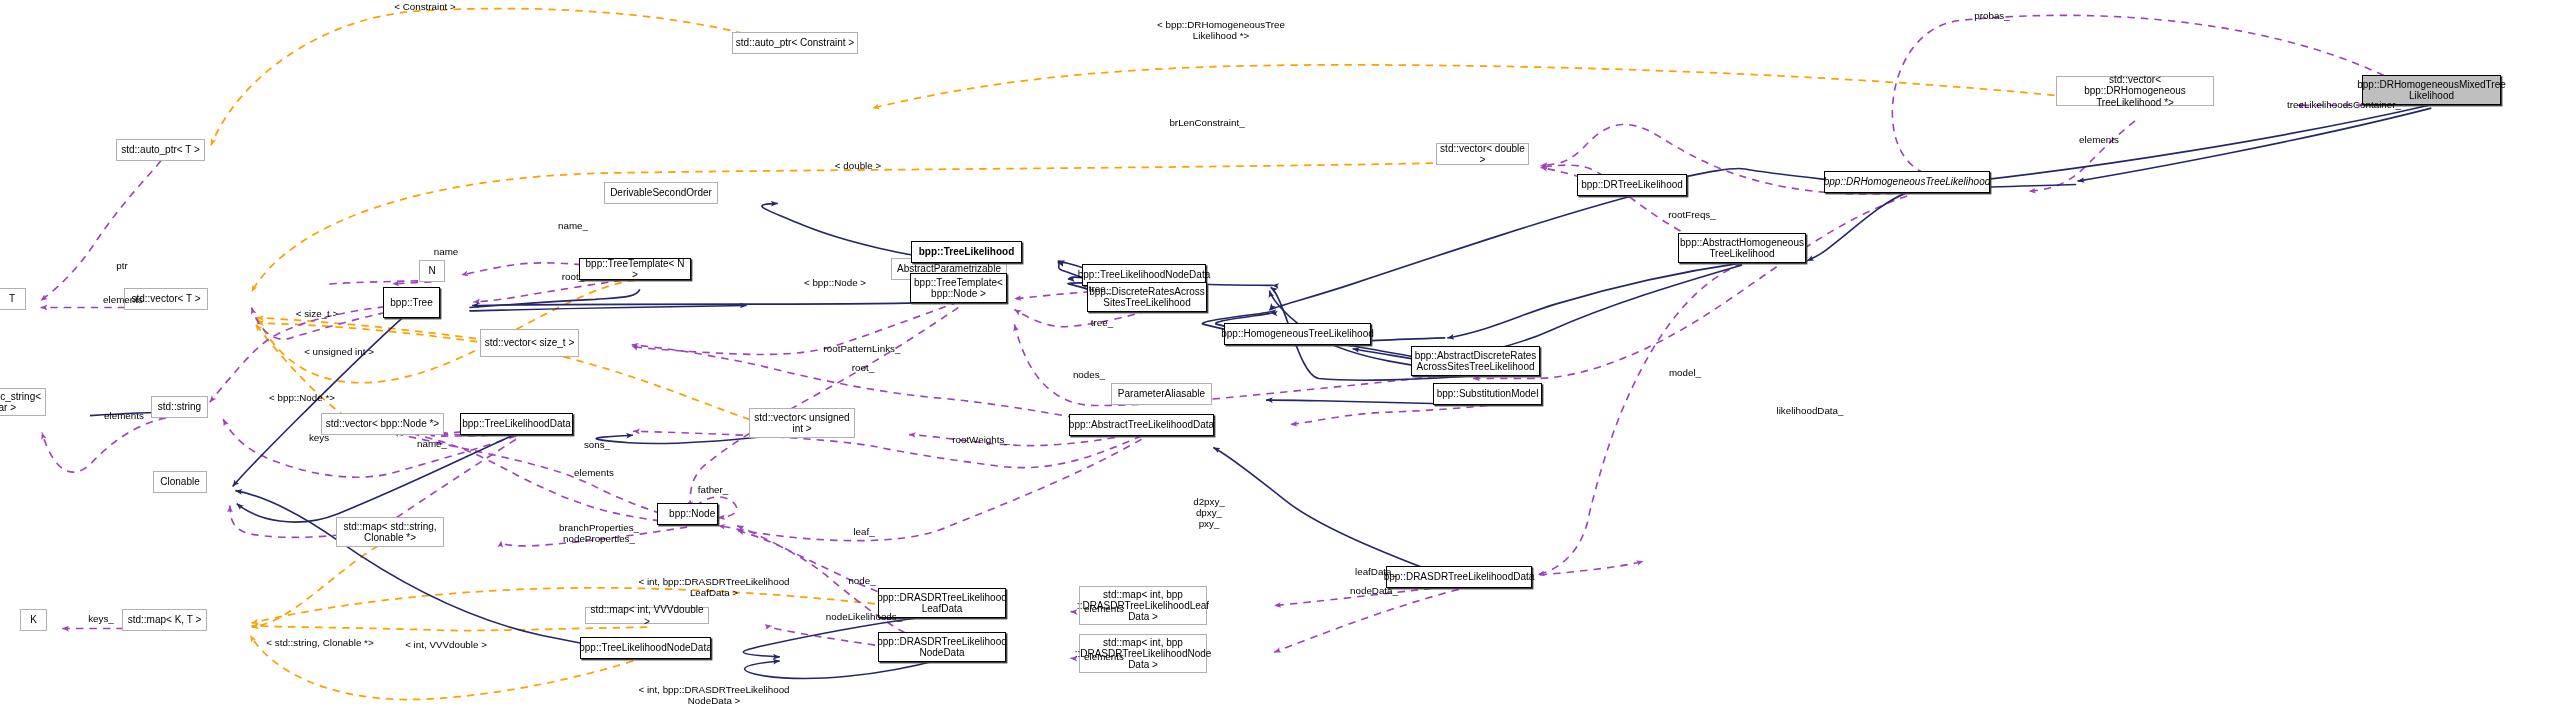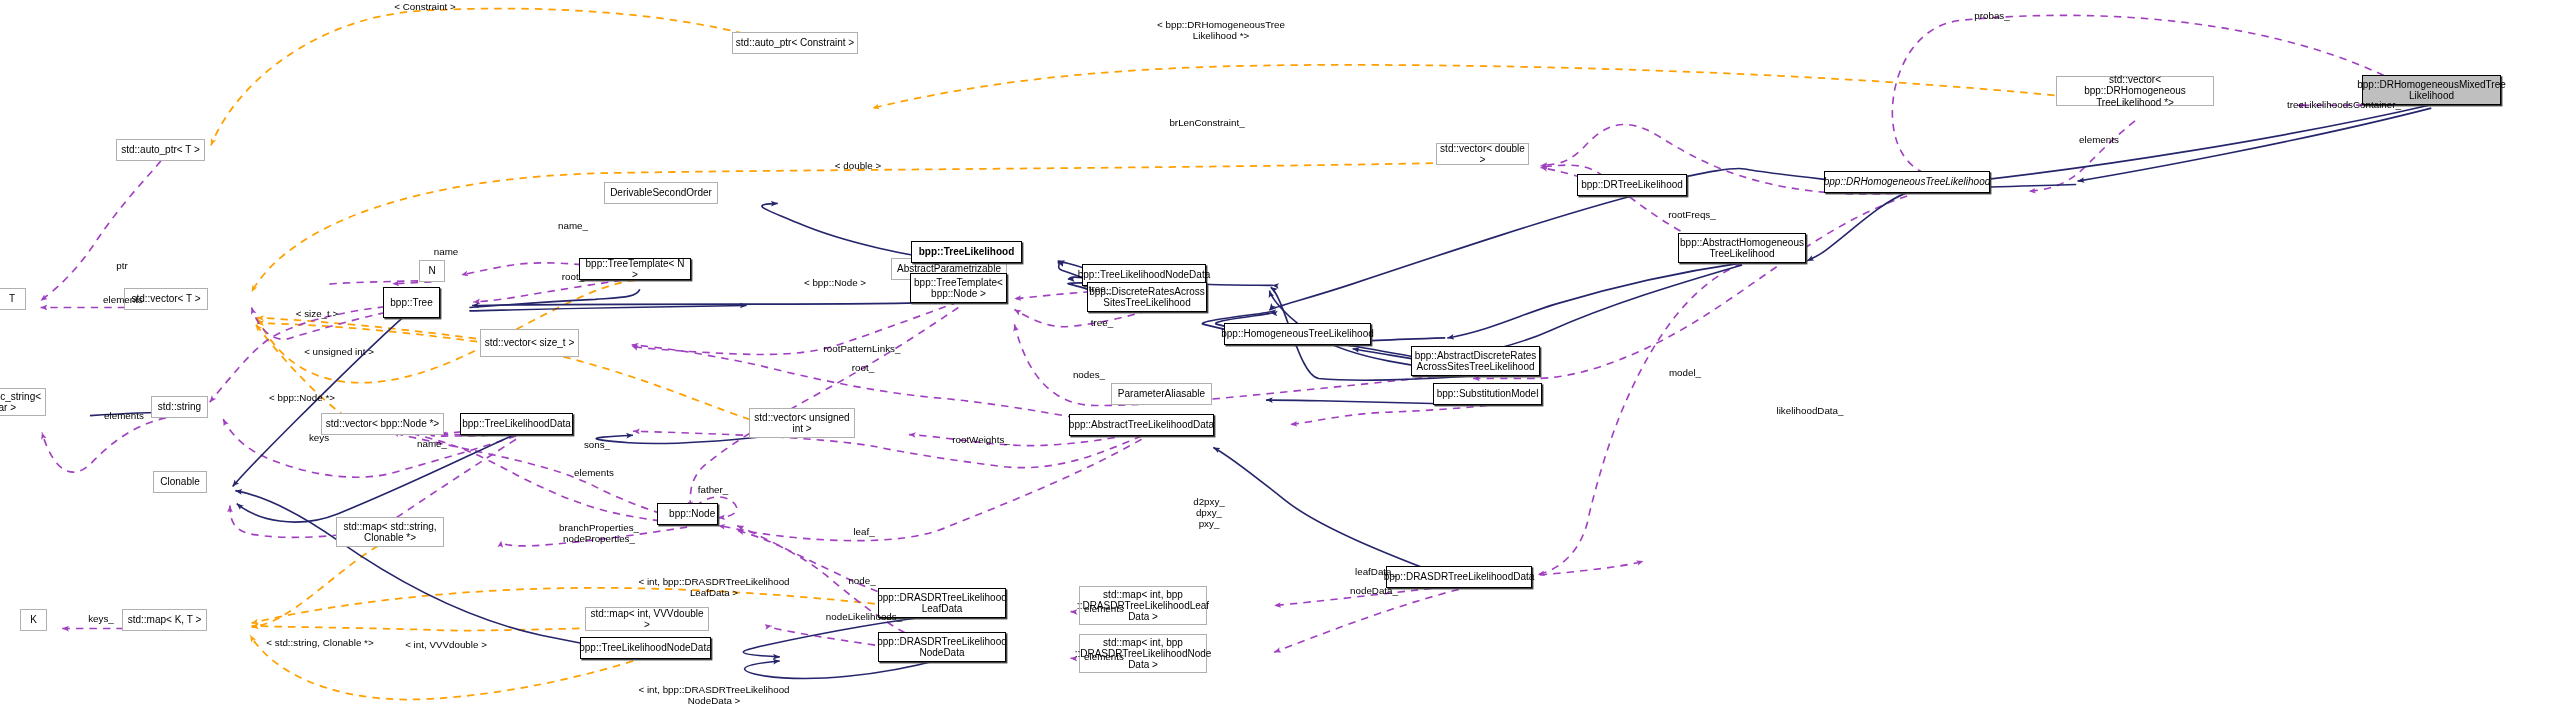--- a/index.html
+++ b/index.html
@@ -187,21 +187,21 @@
   <div class="node cls" id="n-bpp_treetemplate_N" style="left: 579px; top: 258px; width: 112px; height: 21.6px;"><span>bpp::TreeTemplate&lt; N &gt;</span></div>
   <div class="node cls" id="n-bpp_treelikelihooddata" style="left: 460px; top: 413px; width: 113px; height: 21.6px;"><span>bpp::TreeLikelihoodData</span></div>
   <div class="node cls" id="n-bpp_node" style="left: 657px; top: 503px; width: 61px; height: 21.6px; padding-left: 12px;"><span>bpp::Node</span></div>
   <div class="node plain" id="n-derivablesecondorder" style="left: 604px; top: 182px; width: 114px; height: 21.6px;"><span>DerivableSecondOrder</span></div>
   <div class="node plain" id="n-abstractparametrizable" style="left: 891px; top: 258px; width: 116px; height: 21.6px;"><span>AbstractParametrizable</span></div>
   <div class="node cls" id="n-bpp_treetemplate_node" style="left: 910px; top: 273px; width: 97px; height: 30px;"><span>bpp::TreeTemplate&lt;
 bpp::Node &gt;</span></div>
   <div class="node cls" id="n-bpp_treelikelihood" style="left: 911px; top: 241px; width: 111px; height: 21.6px; font-weight: bold;"><span>bpp::TreeLikelihood</span></div>
   <div class="node plain" id="n-std_vector_unsigned_int" style="left: 749px; top: 408px; width: 106px; height: 30px;"><span>std::vector&lt; unsigned
 int &gt;</span></div>
-  <div class="node plain" id="n-std_map_int_VVVdouble" style="left: 585px; top: 607px; width: 124px; height: 24px;"><span>std::map&lt; int, VVVdouble &gt;</span></div>
+  <div class="node plain" id="n-std_map_int_VVVdouble" style="left: 585px; top: 607px; width: 124px; height: 17px;"><span>std::map&lt; int, VVVdouble &gt;</span></div>
   <div class="node cls" id="n-bpp_treelikelihoodnodedata" style="left: 580px; top: 637px; width: 131px; height: 21.6px;"><span>bpp::TreeLikelihoodNodeData</span></div>
   <div class="node plain" id="n-parameteraliasable" style="left: 1111px; top: 383px; width: 101px; height: 21.6px;"><span>ParameterAliasable</span></div>
   <div class="node cls" id="n-bpp_abstracttreelikelihooddata" style="left: 1069px; top: 414px; width: 145px; height: 21.6px;"><span>bpp::AbstractTreeLikelihoodData</span></div>
   <div class="node cls" id="n-bpp_substitutionmodel" style="left: 1433px; top: 383px; width: 109px; height: 21.6px;"><span>bpp::SubstitutionModel</span></div>
   <div class="node cls" id="n-bpp_abstracttreelikelihood" style="left: 1082px; top: 264px; width: 124px; height: 21.6px;"><span>bpp::TreeLikelihoodNodeData</span></div>
   <div class="node cls" id="n-bpp_discreteratesacross" style="left: 1087px; top: 282px; width: 120px; height: 30px;"><span>bpp::DiscreteRatesAcross
 SitesTreeLikelihood</span></div>
   <div class="node cls" id="n-bpp_homogeneoustreelikelihood" style="left: 1224px; top: 323px; width: 147px; height: 21.6px;"><span>bpp::HomogeneousTreeLikelihood</span></div>
   <div class="node cls" id="n-bpp_abstractdiscreterates" style="left: 1411px; top: 346px; width: 129px; height: 30px;"><span>bpp::AbstractDiscreteRates
 AcrossSitesTreeLikelihood</span></div>

